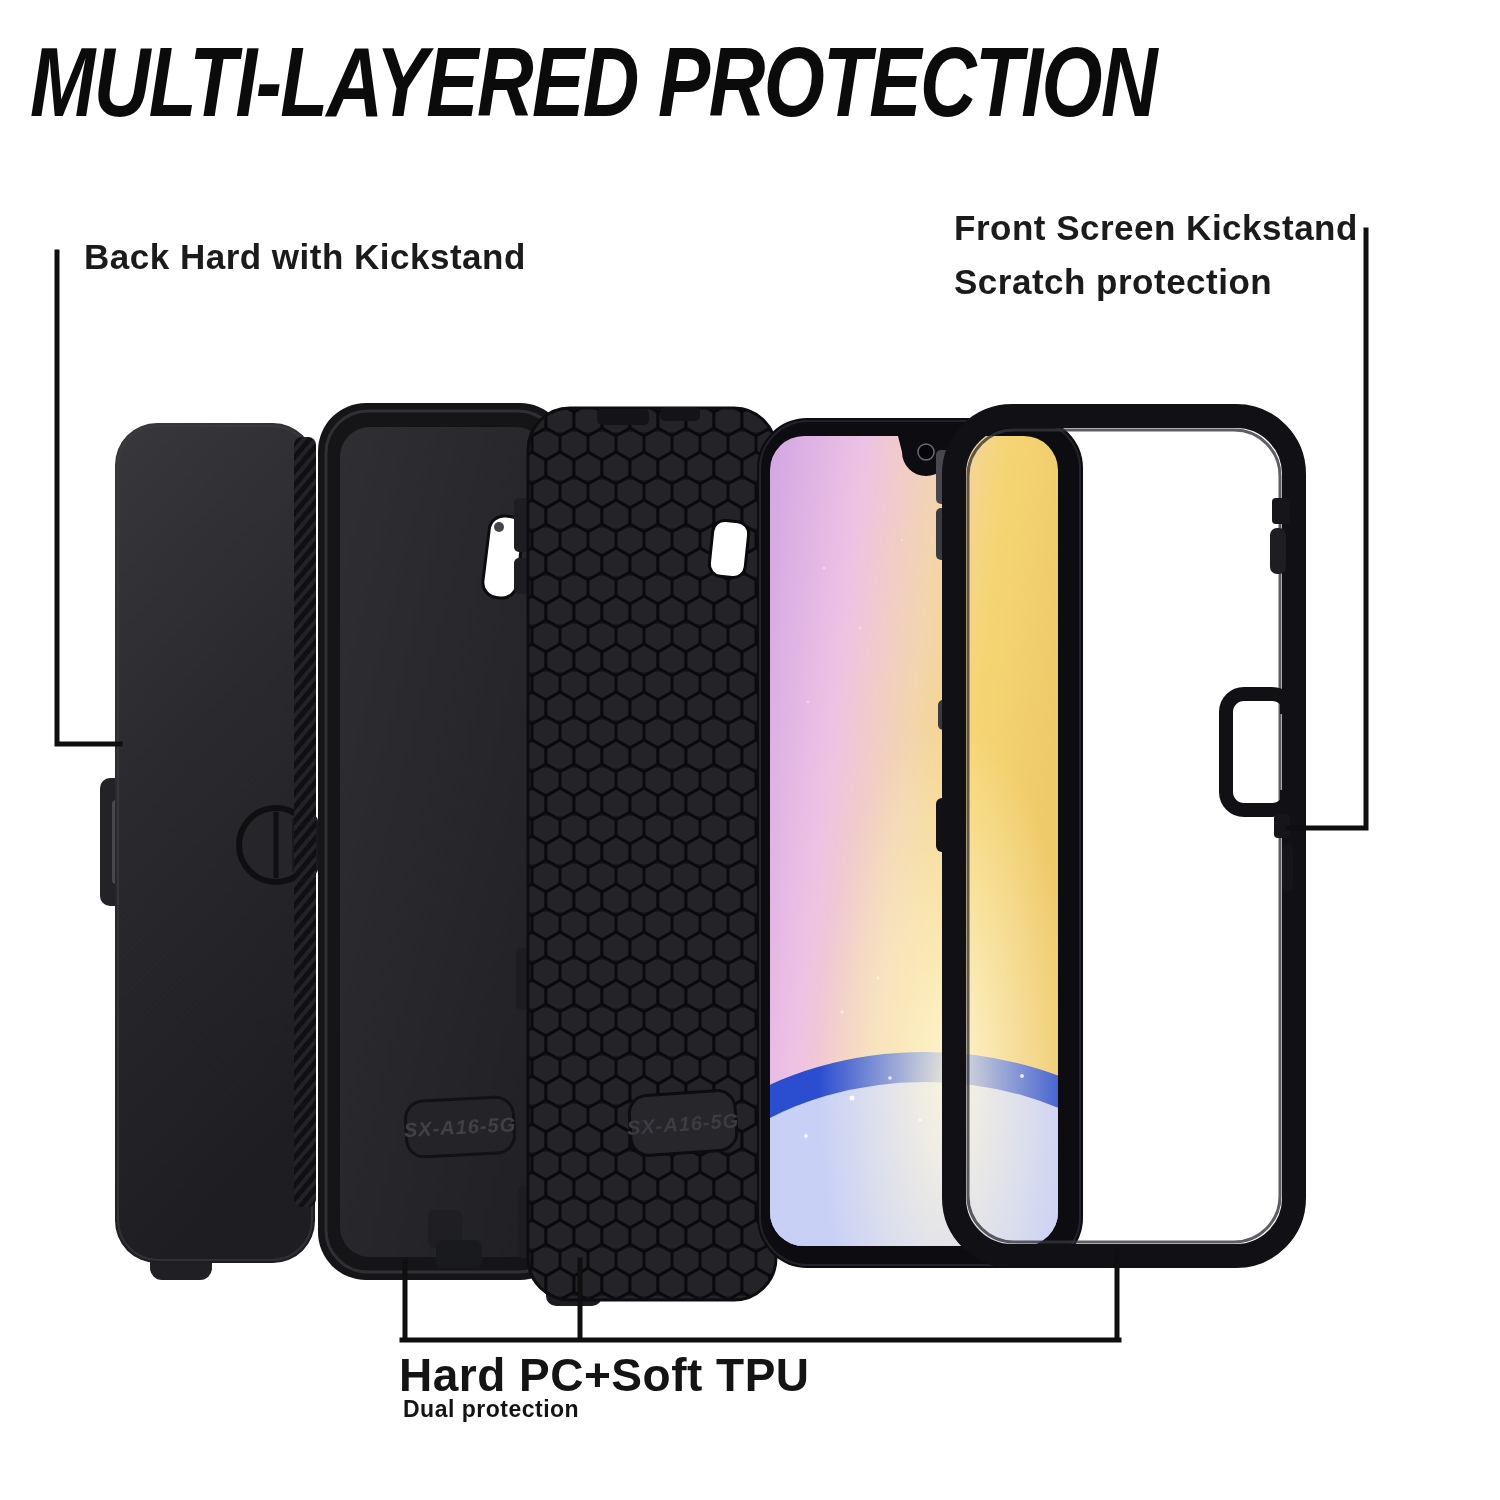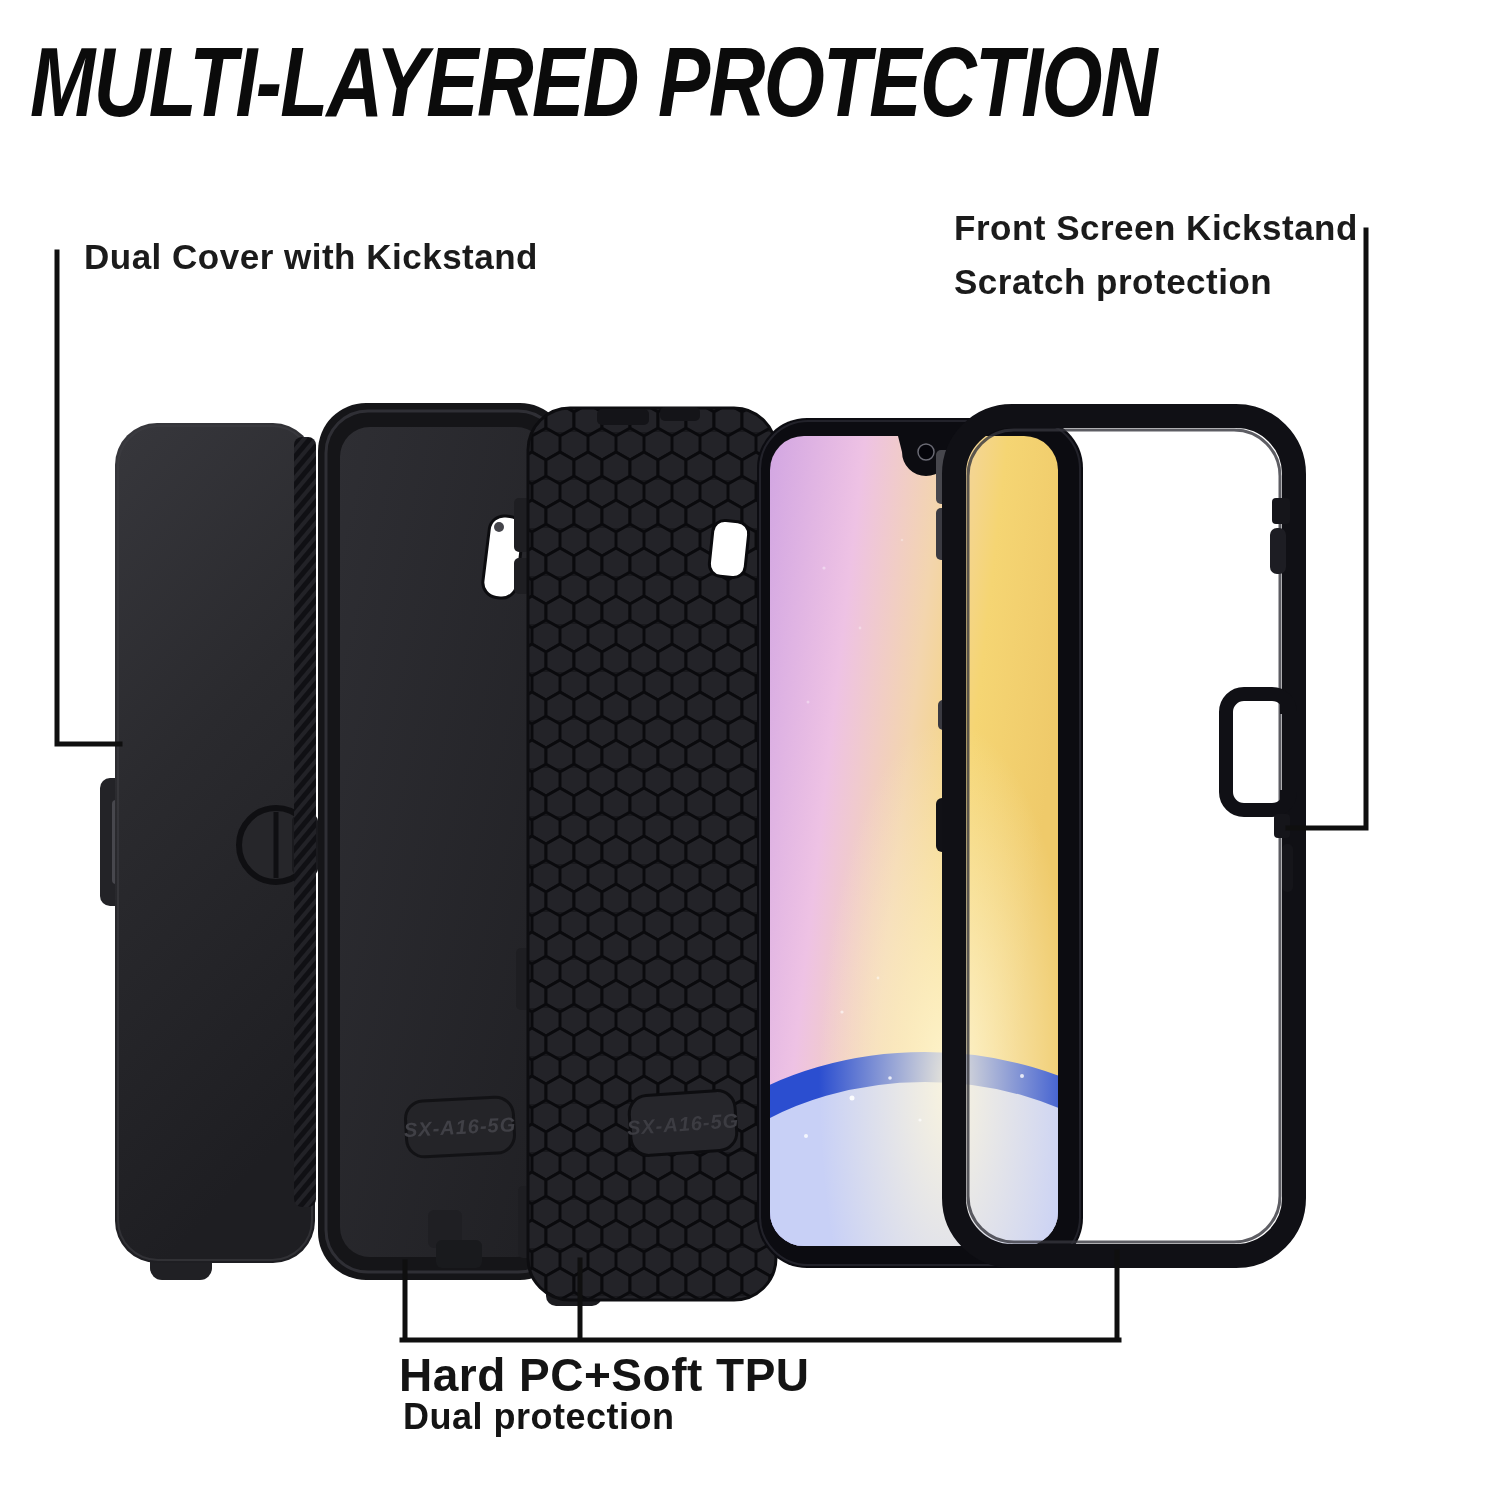--- a/index.html
+++ b/index.html
@@ -7,21 +7,21 @@
        font-family:"Liberation Sans",sans-serif;color:#151515;}
   #scene{position:absolute;left:0;top:0;width:1500px;height:1500px;}
   .txt{position:absolute;white-space:nowrap;}
   .title{left:30px;top:26px;font-size:98px;font-weight:bold;font-style:italic;
          letter-spacing:-2px;color:#0b0b0b;transform:scaleX(0.80);transform-origin:left top;}
   .lbl{font-size:35px;font-weight:bold;color:#1b1b1b;letter-spacing:0.5px;}
   .lbl-left{left:84px;top:238px;line-height:1.1;}
   .lbl-right-1{left:954px;top:208px;}
   .lbl-right-2{left:954px;top:262px;}
   .lbl-bottom-1{left:399px;top:1348px;font-size:46px;font-weight:bold;color:#141414;letter-spacing:0.5px;}
-  .lbl-bottom-2{left:403px;top:1396px;font-size:36px;font-weight:bold;color:#141414;letter-spacing:0.5px;}
+  .lbl-bottom-2{left:403px;top:1396px;font-size:23px;font-weight:bold;color:#141414;letter-spacing:0.5px;}
 </style>
 </head>
 <body>
 
 <svg id="scene" viewBox="0 0 1500 1500">
   <defs>
     <linearGradient id="coverGrad" x1="0" y1="0" x2="0.25" y2="1">
       <stop offset="0" stop-color="#37373c"></stop>
       <stop offset="0.45" stop-color="#2a2a2e"></stop>
       <stop offset="1" stop-color="#1e1e22"></stop>
@@ -156,20 +156,20 @@
       <path d="M580 1260 V1338"></path>
       <path d="M1117 1252 V1338"></path>
       <path d="M402 1340 H1119"></path>
     </g>
   </g>
 </svg>
 
 <div class="txt title">MULTI-LAYERED PROTECTION</div>
 
 <div class="txt lbl lbl-left">
-  <div>Dual Cover with Kickstand</div>
+  <div>Back Hard with Kickstand</div>
 </div>
 
 <div class="txt lbl lbl-right-1">Front Screen Kickstand</div>
 <div class="txt lbl lbl-right-2">Scratch protection</div>
 
 <div class="txt lbl-bottom-1">Hard PC+Soft TPU</div>
 <div class="txt lbl-bottom-2">Dual protection</div>
 
 </body></html>

